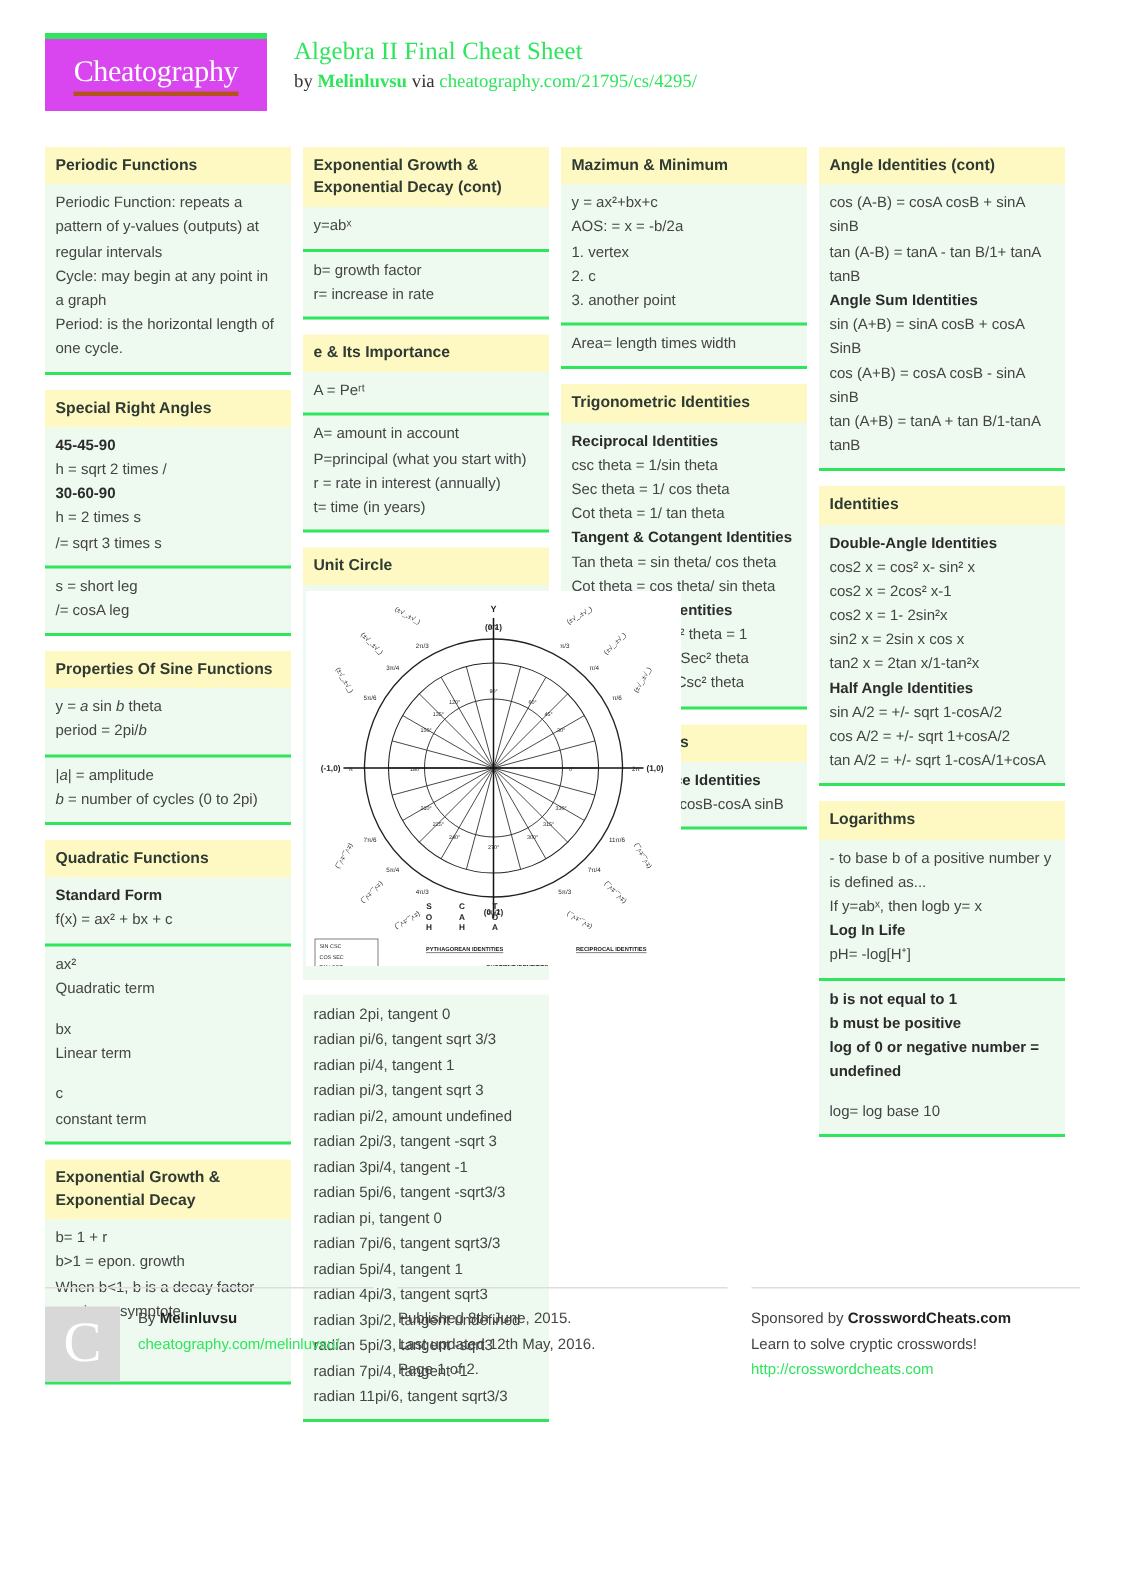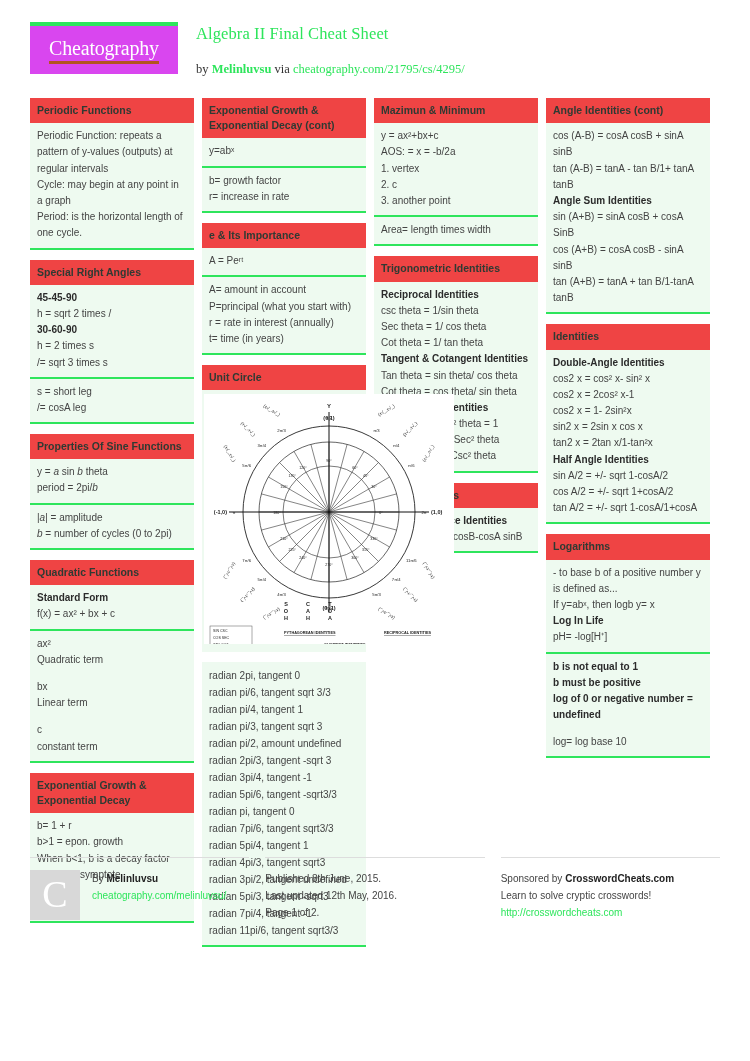--- a/index.html
+++ b/index.html
@@ -28,21 +28,21 @@
     border-bottom: 3px solid #b3541e;
     line-height: 1.15;
     padding-bottom: 1px;
     letter-spacing: -0.2px;
   }
   .title-block { padding-left: 18px; padding-top: 2px; }
   .sheet-title {
     font-family: "Liberation Serif", serif;
     font-size: 16.5px; color: #2ee55c; font-weight: normal;
     letter-spacing: 0.1px;
-    margin-bottom: 18px;
+    margin-bottom: 3px;
   }
   .byline {
     font-family: "Liberation Serif", serif;
     font-size: 12.5px; color: #333;
   }
   .byline b { font-weight: bold; }
   .byline .grn { color: #2ee55c; }
   .byline a { color: #2ee55c; text-decoration: none; }
 
   
@@ -50,21 +50,21 @@
     display: flex;
     gap: 8px;
     margin-top: 14px;
     align-items: flex-start;
     position: relative;
   }
   .col { width: 164px; flex: none; display: flex; flex-direction: column; gap: 10px; }
 
   .card { width: 100%; }
   .card-head {
-    background: #ef4444;
+    background: #fef9c3;
     color: #2f3a33;
     font-size: 10.5px;
     font-weight: bold;
     padding: 5px 7px 5px 7px;
     line-height: 1.45;
   }
   .card-body { background: #eefaf0; border-bottom: 2px solid #2ee55c; }
   .row {
     padding: 5px 7px 6px 7px;
     font-size: 10px;

